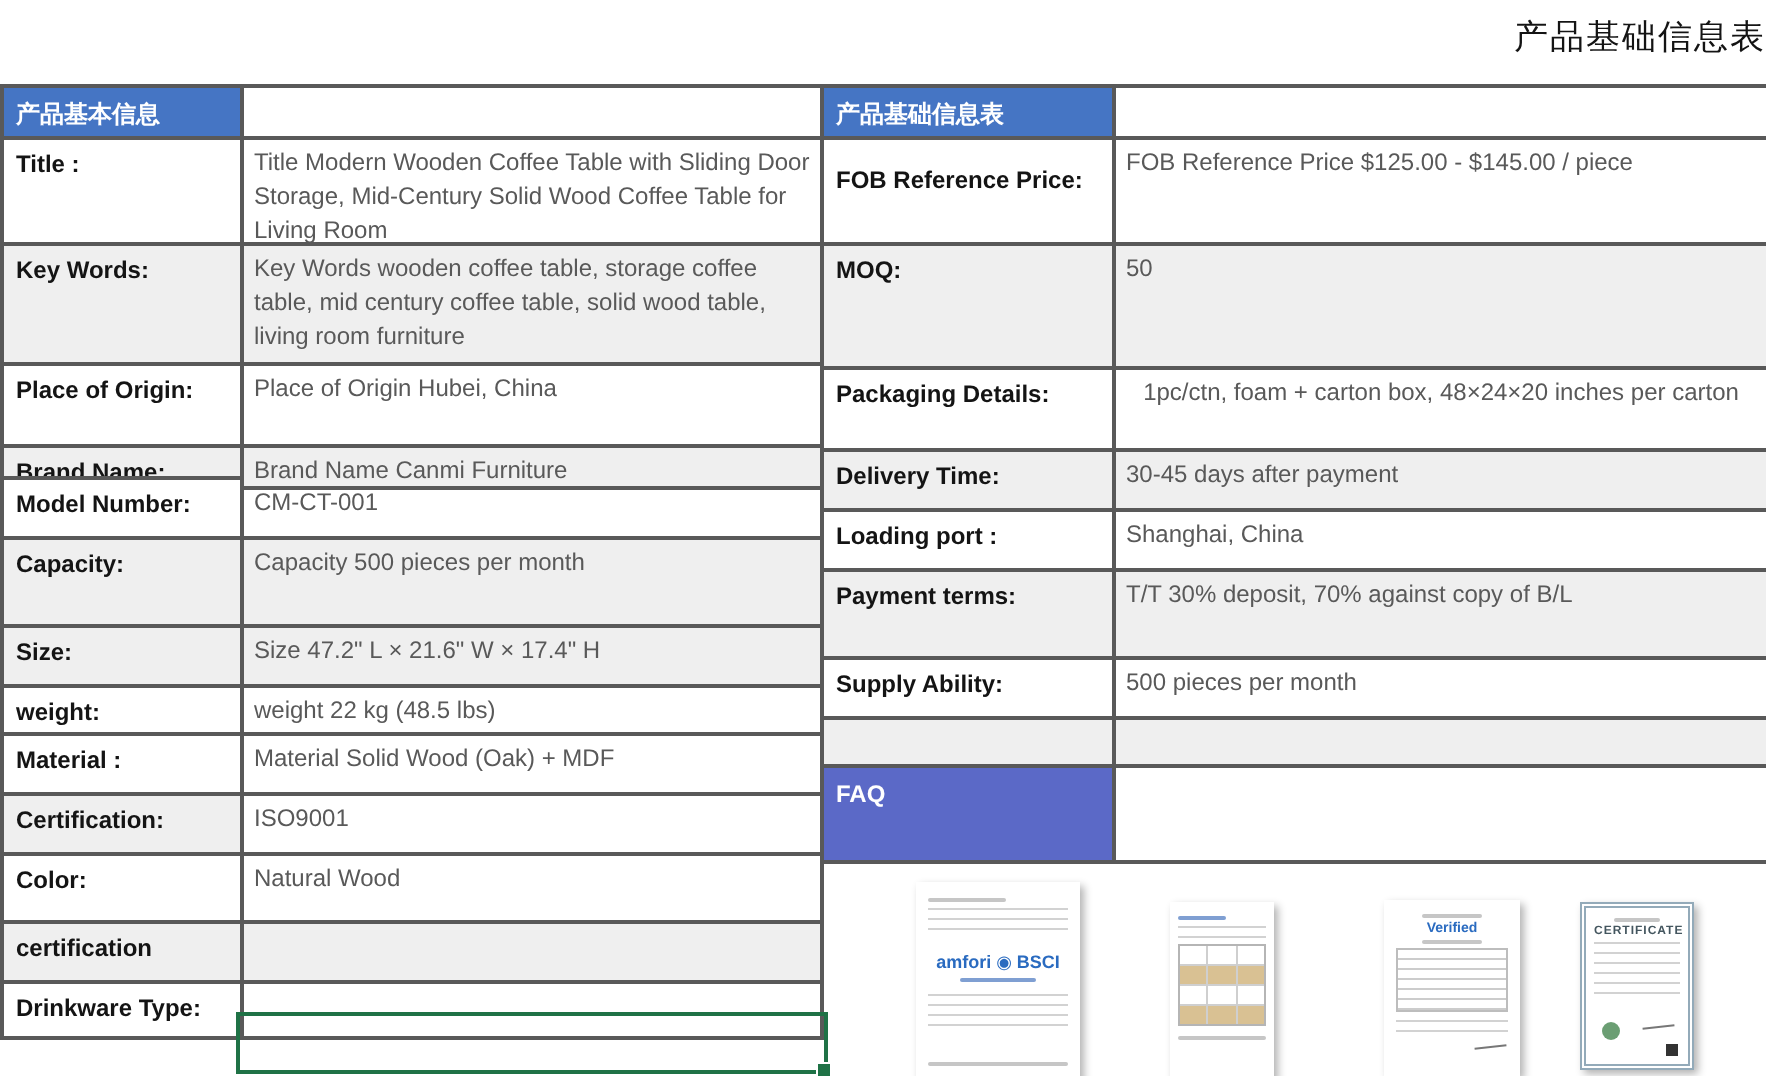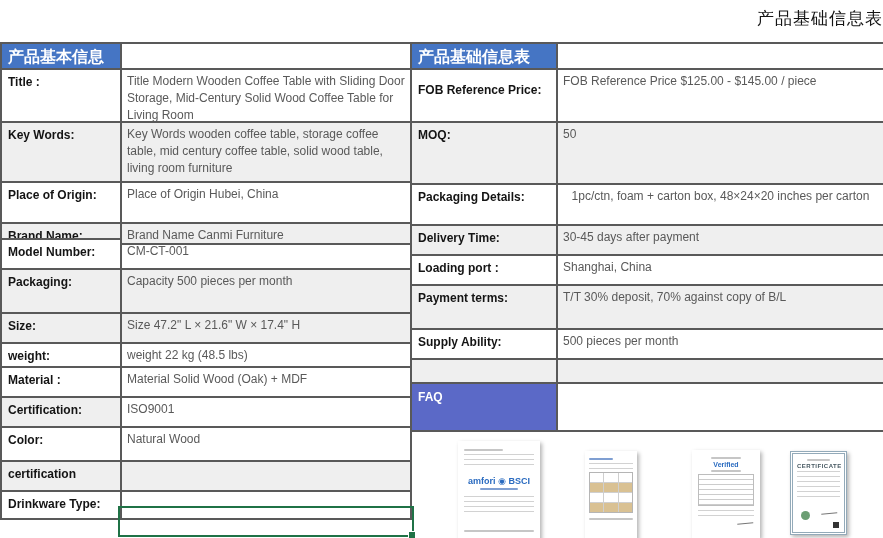--- a/index.html
+++ b/index.html
@@ -13,21 +13,21 @@
   .row{display:flex;box-sizing:border-box;}
   .cell{box-sizing:border-box;border-right:2px solid #595959;border-bottom:2px solid #595959;
         overflow:hidden;}
   .row.toprow .cell{border-top:2px solid #595959;}
   .left .lbl{width:120px;}
   .left .val{width:290px;}
   .right .lbl{width:146px;}
   .right .val{width:325px;border-right:none;}
   .lbl{font-weight:bold;font-size:12px;color:#141414;padding:4px 2px 0 6px;line-height:16px;}
   .val{font-size:12px;color:#595959;padding:3px 5px 16px 5px;line-height:17px;}
-  .hdr{background:#4575c4;color:#fff;font-weight:bold;font-size:16px;padding-top:5px;}
+  .hdr{background:#4575c4;color:#fff;font-weight:bold;font-size:12px;padding-top:5px;}
   .hdr-faq{background:#5b69c7;color:#fff;font-weight:bold;font-size:12px;padding-top:5px;}
   .sh{background:#efefef;}
   .ta-r{text-align:left;padding-right:6px;}
   .ta-c{text-align:center;}
   .pt10{padding-top:12px;}
   
   .sel-outline{position:absolute;left:118px;top:506px;width:292px;height:27px;
                border:2px solid #1f7246;pointer-events:none;}
   .sel-handle{position:absolute;right:-4px;bottom:-4px;width:6px;height:6px;
               background:#1f7246;border:1px solid #fff;}
@@ -87,21 +87,21 @@
     </div>
     <div class="row" style="height:16px">
       <div class="cell lbl sh">Brand Name:</div>
       <div class="cell val sh">Brand Name Canmi Furniture</div>
     </div>
     <div class="row" style="height:30px">
       <div class="cell lbl">Model Number:</div>
       <div class="cell val">CM-CT-001</div>
     </div>
     <div class="row" style="height:44px">
-      <div class="cell lbl sh">Packaging:</div>
+      <div class="cell lbl sh">Capacity:</div>
       <div class="cell val sh">Capacity 500 pieces per month</div>
     </div>
     <div class="row" style="height:30px">
       <div class="cell lbl sh">Size:</div>
       <div class="cell val sh">Size 47.2" L × 21.6" W × 17.4" H</div>
     </div>
     <div class="row" style="height:24px">
       <div class="cell lbl">weight:</div>
       <div class="cell val">weight 22 kg (48.5 lbs)</div>
     </div>

